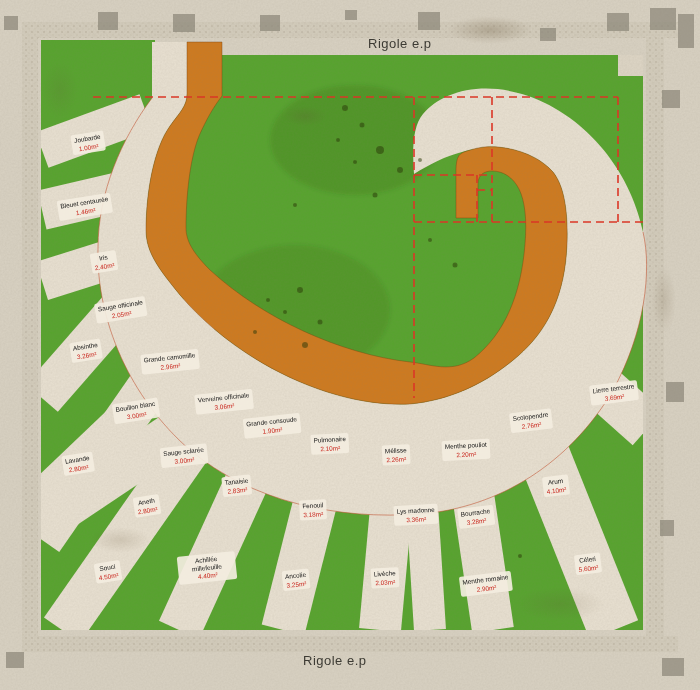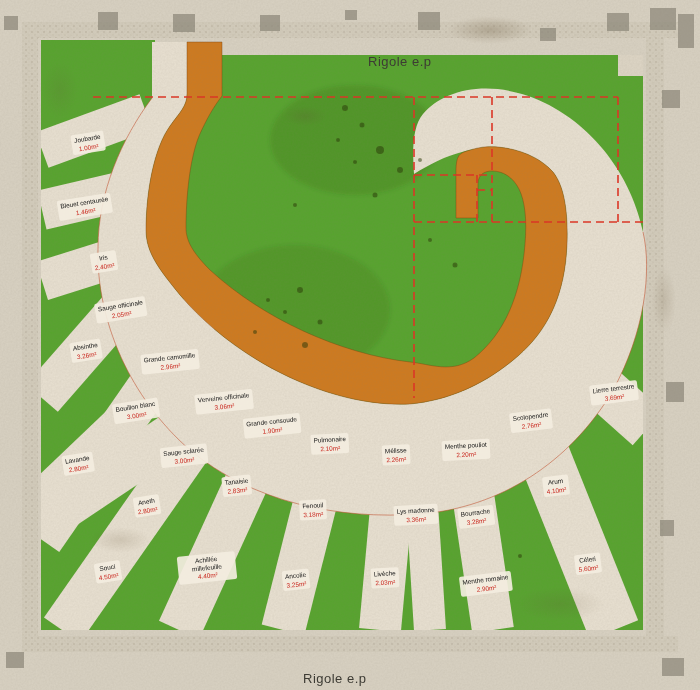--- a/index.html
+++ b/index.html
@@ -12,21 +12,21 @@
   .labels{position:absolute;left:0;top:0;width:700px;height:690px;pointer-events:none;}
   .bed-label{
     position:absolute;transform:translate(-50%,-50%);
     background:rgba(243,237,224,0.92);
     padding:2px 3px;border-radius:2px;
     text-align:center;font-size:6.4px;line-height:1.2;
     max-width:52px;color:#141414;white-space:normal;
   }
   .bed-label .area{display:block;color:#c8231a;margin-top:1px;}
   .rigole{
-    position:absolute;font-size:13px;color:#3d3b34;letter-spacing:0.5px;margin-top:18px;
+    position:absolute;font-size:13px;color:#3d3b34;letter-spacing:0.5px;
   }
   .rigole.top{left:368px;top:36px;}
   .rigole.bottom{left:303px;top:653px;}
 </style>
 </head>
 <body>
 
 <div class="canvas">
   <svg id="plan-svg" width="700" height="690" viewBox="0 0 700 690">
     <defs>

